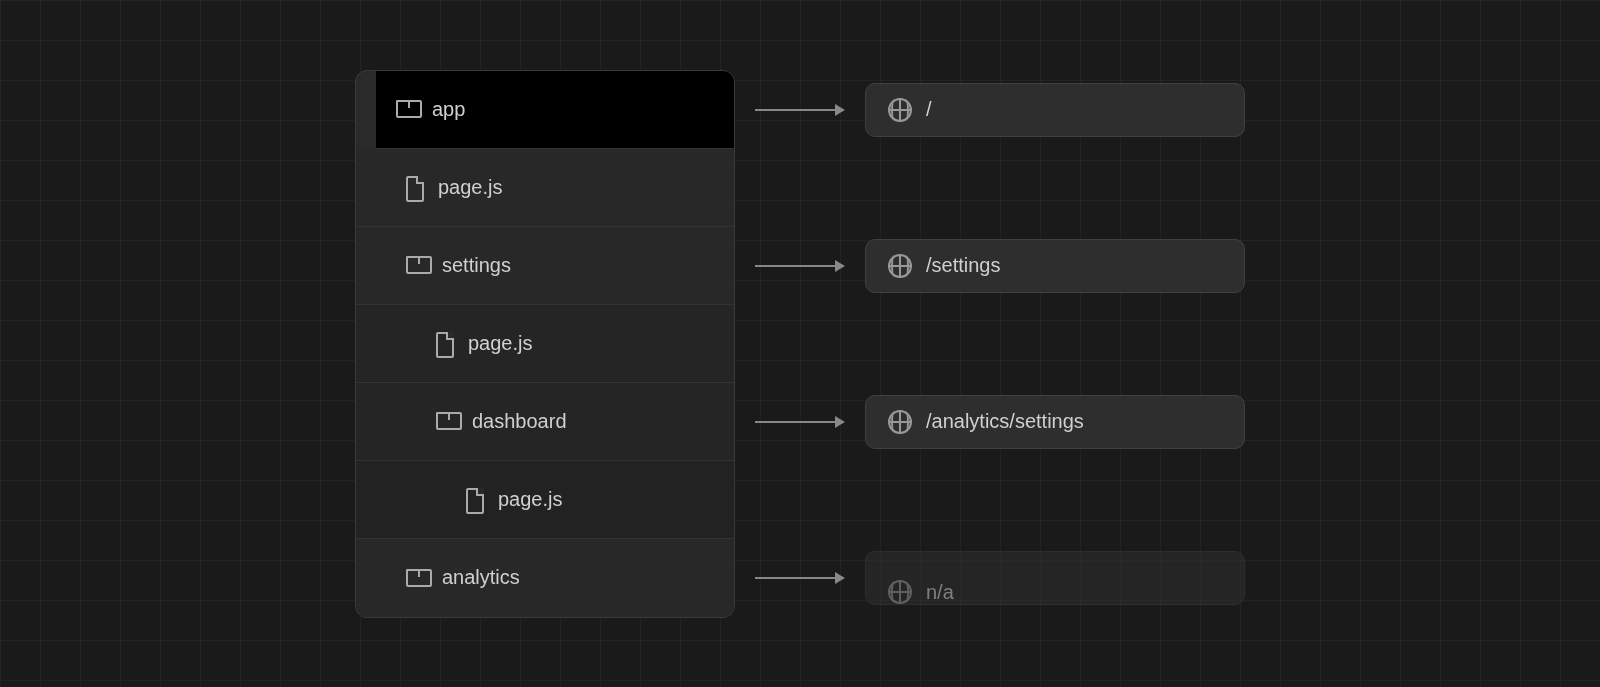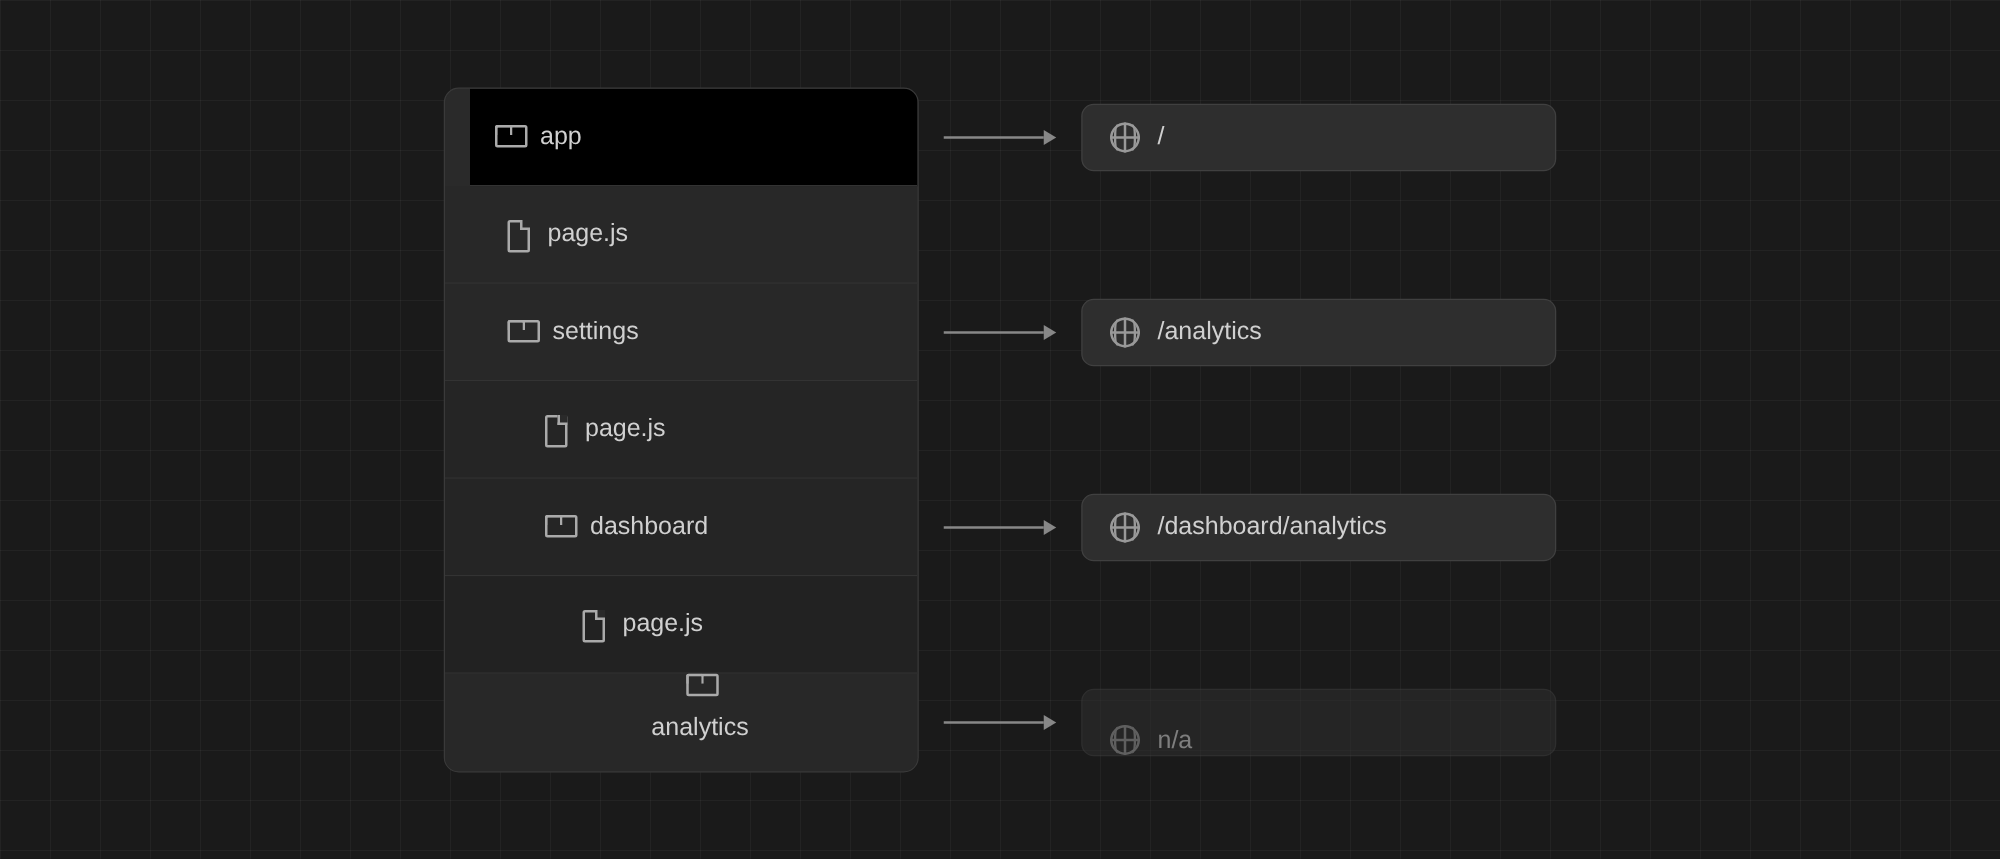--- a/index.html
+++ b/index.html
@@ -41,21 +41,20 @@
       height: 78px;
       border-bottom: 1px solid #333;
       color: #d0d0d0;
       font-size: 20px;
       font-weight: 400;
       gap: 14px;
     }
 
     .tree-row:last-child {
       border-bottom: none;
-      flex-direction: column;
     }
 
     .tree-row.level-0 {
       background: #000000;
       padding-left: 20px;
       margin-left: 20px;
     }
 
     .tree-row.level-1 {
       background: #282828;
@@ -352,36 +351,36 @@
 
     <div class="route-slot">
       <div class="route-badge">
         <div class="globe-wrapper">
           <div class="globe-circle"></div>
           <div class="globe-h-line"></div>
           <div class="globe-v-line"></div>
           <div class="globe-curve-left"></div>
           <div class="globe-curve-right"></div>
         </div>
-        <span>/analytics</span>
+        <span>/settings</span>
       </div>
     </div>
 
     <div class="route-slot"></div>
 
     <div class="route-slot">
       <div class="route-badge">
         <div class="globe-wrapper">
           <div class="globe-circle"></div>
           <div class="globe-h-line"></div>
           <div class="globe-v-line"></div>
           <div class="globe-curve-left"></div>
           <div class="globe-curve-right"></div>
         </div>
-        <span>/dashboard/analytics</span>
+        <span>/analytics/settings</span>
       </div>
     </div>
 
     <div class="route-slot"></div>
 
     <div class="route-slot">
       <div class="route-badge dim">
         <div class="globe-wrapper">
           <div class="globe-circle"></div>
           <div class="globe-h-line"></div>

